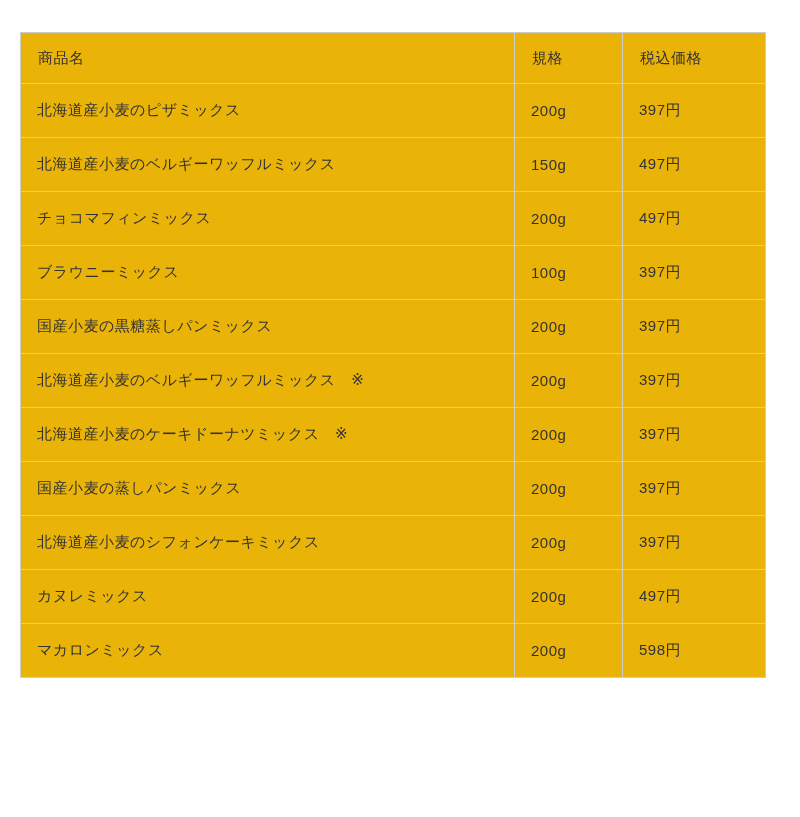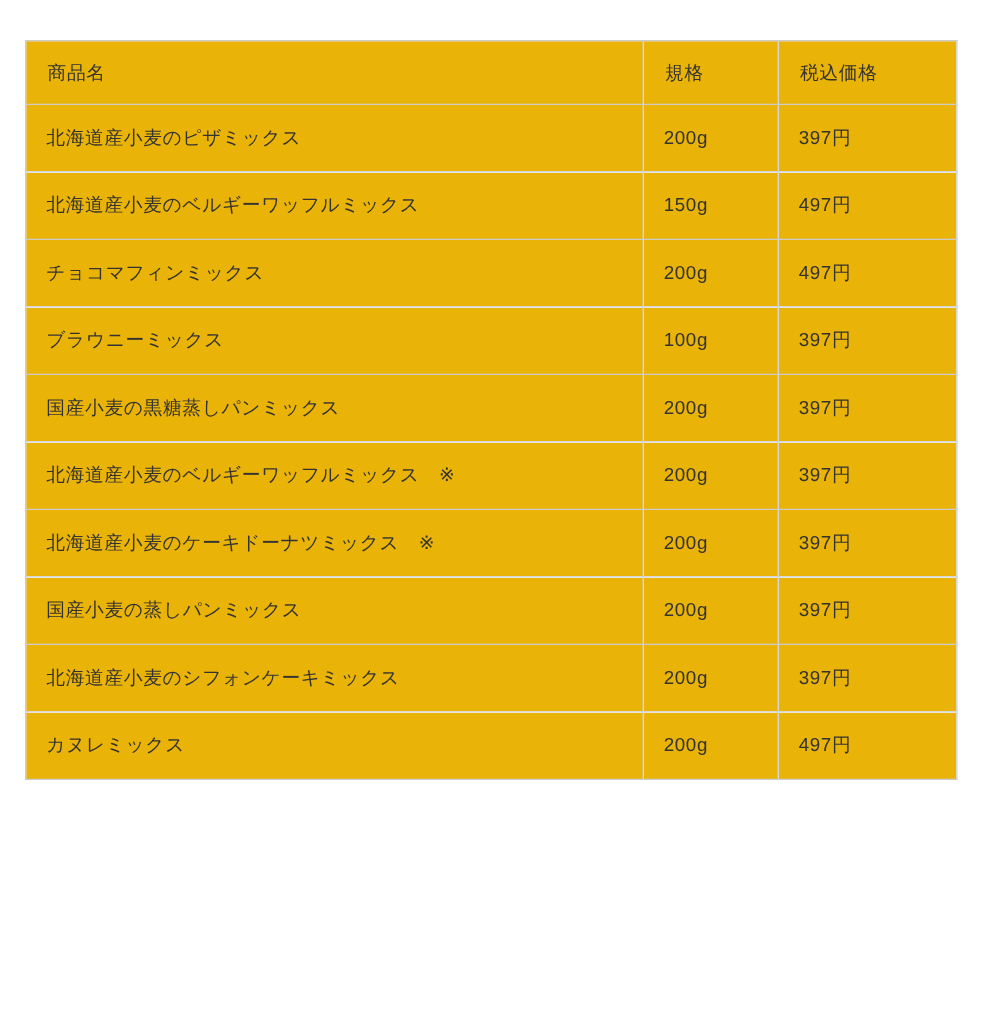--- a/index.html
+++ b/index.html
@@ -107,16 +107,21 @@
           <tr>
             <td>北海道産小麦のシフォンケーキミックス</td>
             <td>200g</td>
             <td>397円</td>
           </tr>
           <tr>
             <td>カヌレミックス</td>
             <td>200g</td>
             <td>497円</td>
           </tr>
+          <tr>
+            <td>マカロンミックス</td>
+            <td>200g</td>
+            <td>598円</td>
+          </tr>
         </tbody>
     </table>
   </div>
 </div>
 
 </body></html>

